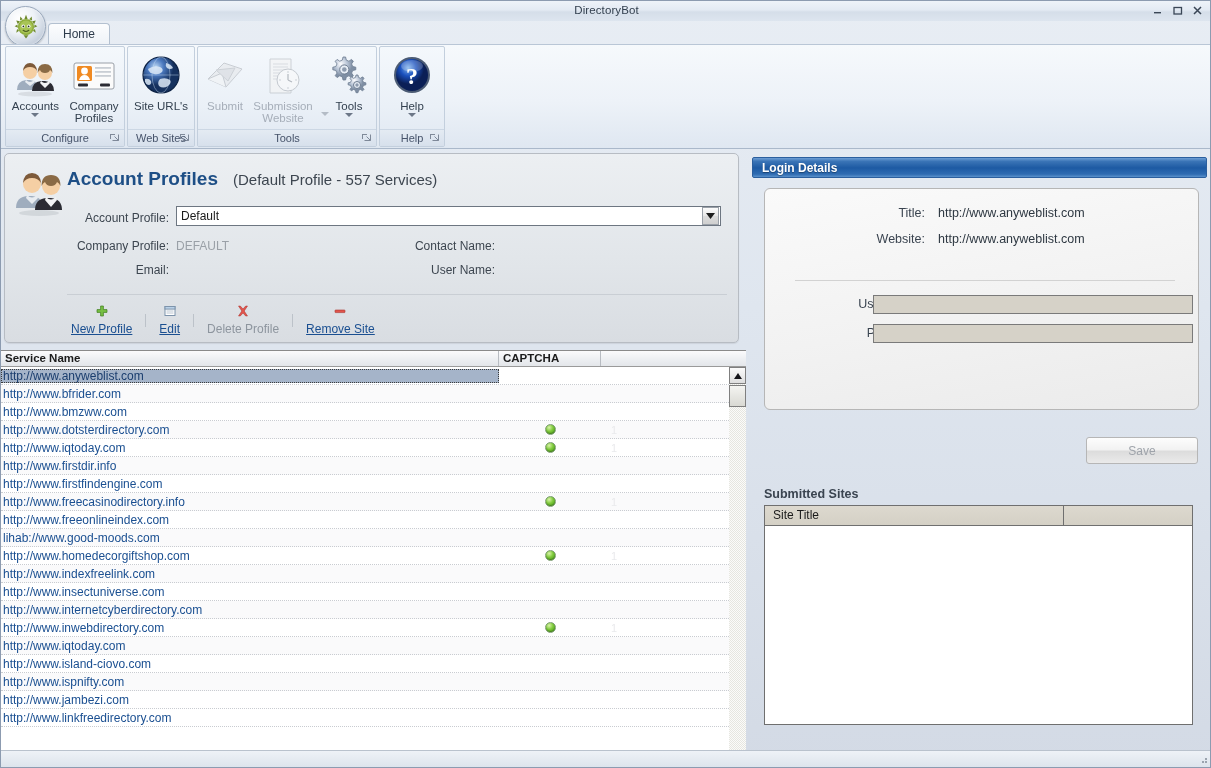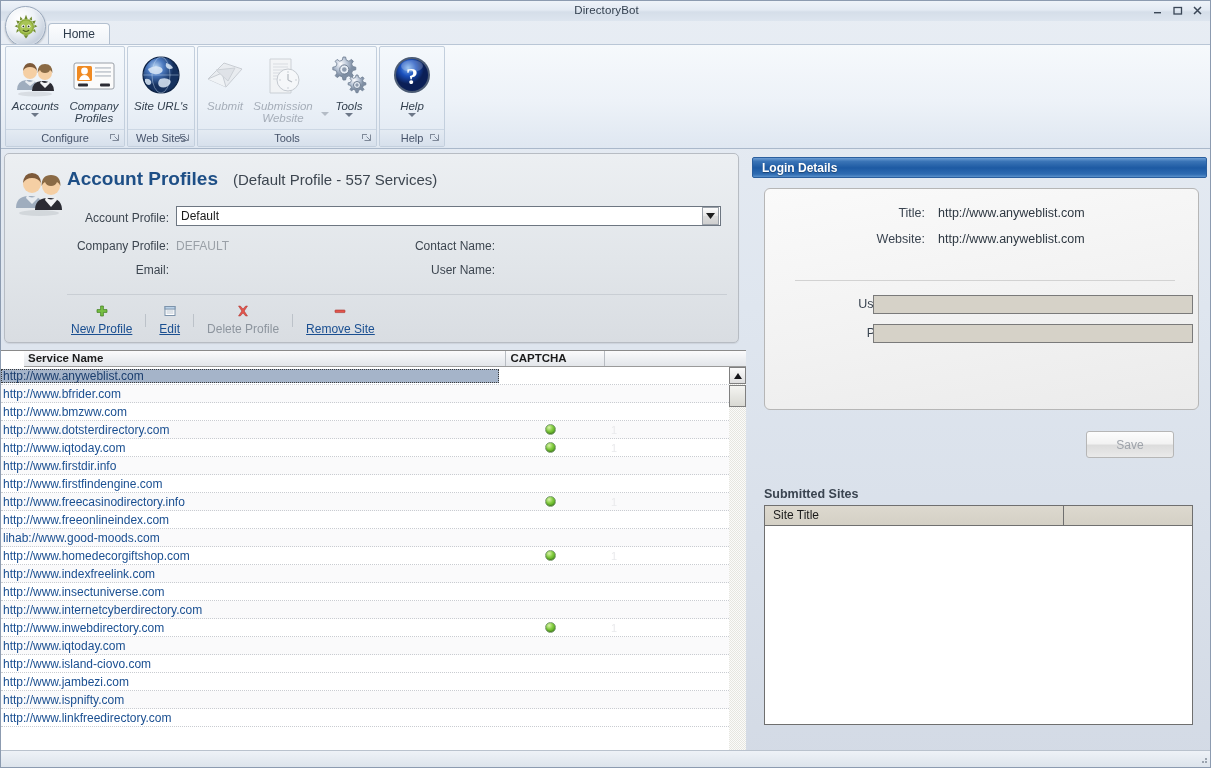--- a/index.html
+++ b/index.html
@@ -95,21 +95,21 @@
     position:absolute; right:4px; top:3px; width:11px; height:11px; opacity:.72;
   }
   .rbtn {
     width:auto; min-width:56px; padding:0 4px;
     display:flex; flex-direction:column; align-items:center;
     text-align:center; font-size:11.5px; color:#33404f;
     line-height:12px;
   }
   .rbtn.dim { color:#a6aeb9; }
   .rbtn .ico { height:46px; display:flex; align-items:flex-end; justify-content:center; margin-bottom:3px; }
-  .rbtn .cap { white-space:pre-line;font-style:italic; }
+  .rbtn .cap { white-space:pre-line; }
   .caret { display:block; margin:1px auto 0; width:0;height:0;
     border-left:4px solid transparent;border-right:4px solid transparent;border-top:4px solid #6c7787; }
   .caret.dim { border-top-color:#b4bcc6; }
   .vsep { width:1px; align-self:stretch; margin:6px 3px 8px 3px;
     background:linear-gradient(180deg,rgba(0,0,0,0) 0%, #c6d0dc 20%, #c6d0dc 80%, rgba(0,0,0,0) 100%); }
 
   
   .main { position:absolute; left:0; top:148px; width:1211px; height:620px; }
 
   
@@ -150,21 +150,21 @@
   .act.disabled .a-txt { color:#8d959e; text-decoration:none; }
   .act-sep { width:1px; height:13px; background:#bcc2c9; margin:0 13px; }
 
   
   .grid {
     position:absolute; left:0; top:201px; width:745px; height:545px;
     background:#fff; border-top:1px solid #8a8a8a;
   }
   .grid-head { display:flex; height:16px;
     background:linear-gradient(180deg,#fbfbfc 0%,#eef0f3 50%,#e3e6ea 100%);
-    border-bottom:1px solid #9a9a9a;margin-left:23px; }
+    border-bottom:1px solid #9a9a9a; }
   .gh { font-size:11.5px; font-weight:bold; color:#1b1b1b; padding:1px 0 0 4px;
         border-right:1px solid #b8bcc2; overflow:hidden; white-space:nowrap; }
   .gh.c1 { width:498px; }
   .gh.c2 { width:102px; }
   .gh.c3 { width:128px; border-right:none; }
   .gh.csb { width:17px; border-right:none; background:transparent; }
 
   .grid-body { position:absolute; left:0; top:16px; width:728px; bottom:0; overflow:hidden; }
   .row { display:flex; height:18px; align-items:center; border-bottom:1px dotted #c9ccd1; }
   .row .c1 { width:498px; padding-left:2px; font-size:12px; color:#1a4f91; white-space:nowrap; overflow:hidden; }
@@ -215,21 +215,21 @@
   .v-title  { left:173px; top:17px; color:#2e3842; }
   .l-site   { left:20px; top:43px; width:140px; }
   .v-site   { left:173px; top:43px; color:#2e3842; }
   .lb-div { position:absolute; left:30px; top:91px; width:380px; height:1px; background:#d2d2d2; }
   .l-user   { left:20px; top:108px; width:140px; }
   .l-pass   { left:20px; top:137px; width:140px; }
   .fld { position:absolute; left:108px; width:320px; height:19px;
     background:#d6d2c8; border:1px solid #7a7a7a; }
   .f-user { top:106px; } .f-pass { top:135px; }
   .save-btn {
-    position:absolute; left:337px; top:282px; width:88px; height:27px;
+    position:absolute; left:337px; top:288px; width:112px; height:27px;
     background:linear-gradient(180deg,#fdfdfd 0%, #f2f2f2 47%, #dcdcdc 53%, #eaeaea 100%);
     border:1px solid #b6b6b6; border-radius:3px;
     display:flex; align-items:center; justify-content:center;
     font-size:12px; color:#9ea3aa;
   }
   .sub-label { position:absolute; left:15px; top:338px; font-size:12.5px; font-weight:bold; color:#3a4450; }
   .sub-grid { position:absolute; left:15px; top:356px; width:429px; height:220px;
     background:#fff; border:1px solid #6f6f6f; }
   .sub-head { display:flex; height:20px;
     background:linear-gradient(180deg,#ddd9cf 0%, #d4d0c5 100%);
@@ -672,27 +672,27 @@
           <div class="row alt">
             <div class="c1">http://www.iqtoday.com</div>
             <div class="c2"></div>
             <div class="c3"></div>
           </div>
           <div class="row">
             <div class="c1">http://www.island-ciovo.com</div>
             <div class="c2"></div>
             <div class="c3"></div>
           </div>
+          <div class="row alt">
+            <div class="c1">http://www.ispnifty.com</div>
+            <div class="c2"></div>
+            <div class="c3"></div>
+          </div>
           <div class="row">
             <div class="c1">http://www.jambezi.com</div>
-            <div class="c2"></div>
-            <div class="c3"></div>
-          </div>
-          <div class="row alt">
-            <div class="c1">http://www.ispnifty.com</div>
             <div class="c2"></div>
             <div class="c3"></div>
           </div>
           <div class="row">
             <div class="c1">http://www.linkfreedirectory.com</div>
             <div class="c2"></div>
             <div class="c3"></div>
           </div>
         </div>
       <div class="gsb">

